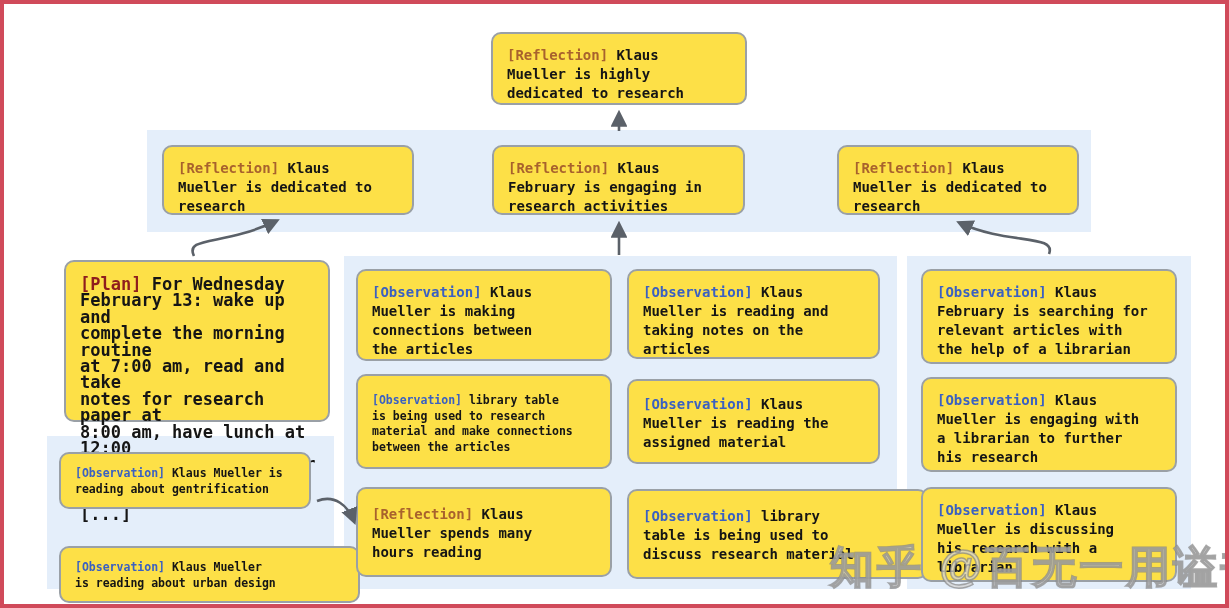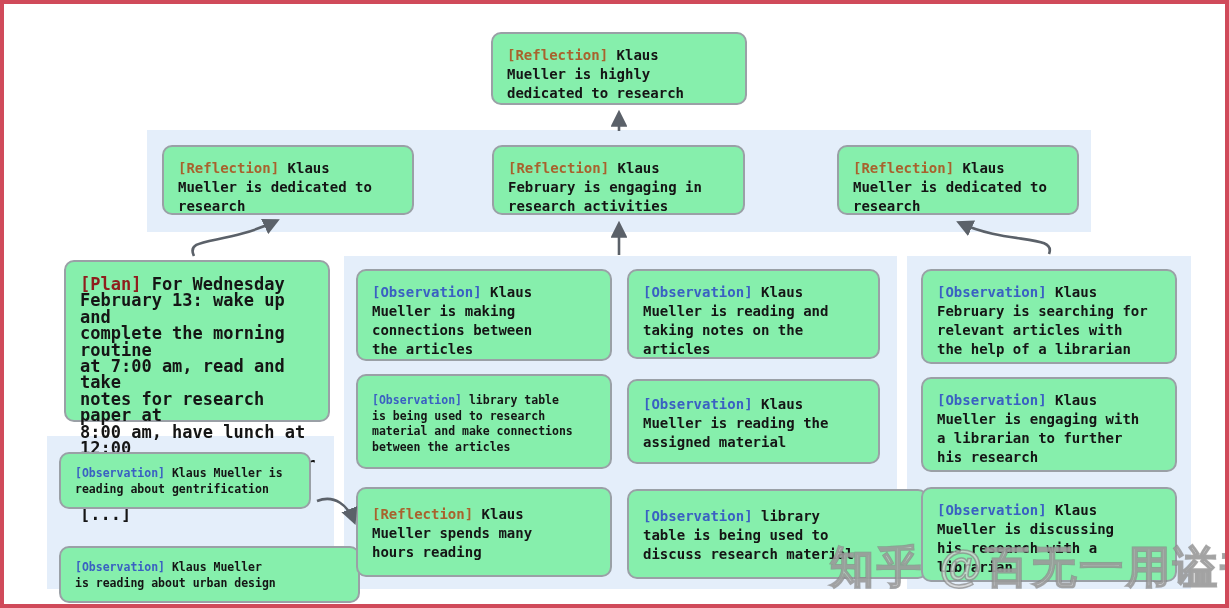--- a/index.html
+++ b/index.html
@@ -11,21 +11,21 @@
     background:#ffffff;
     font-family:"DejaVu Sans Mono", monospace;
     overflow:hidden;
   }
   .band{
     position:absolute;
     background:#e4eefa;
   }
   .node{
     position:absolute;
-    background:#86efac;
+    background:#fde047;
     border:2.5px solid #9aa0a6;
     border-radius:10px;
     box-sizing:border-box;
     color:#151515;
     font-weight:700;
     z-index:2;
   }
   .node .txt{
     display:block;
     padding:12px 12px 8px 14px;

